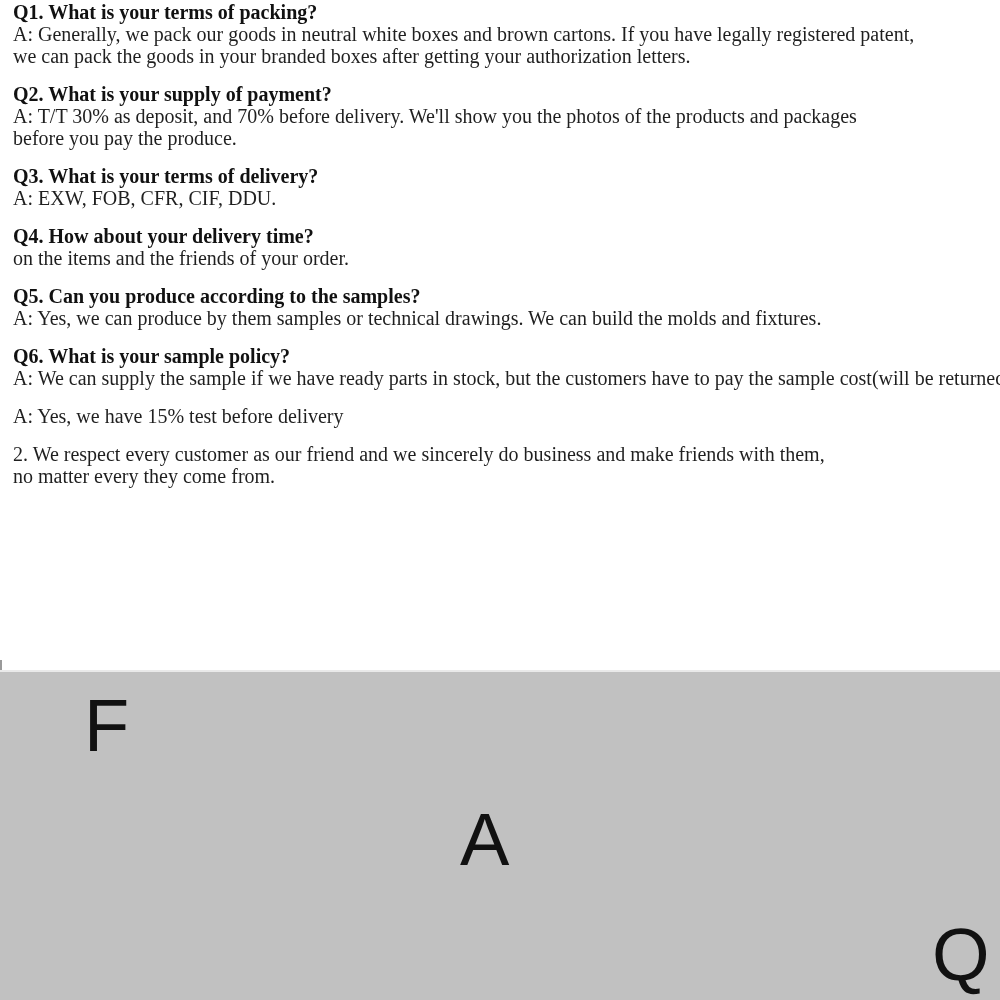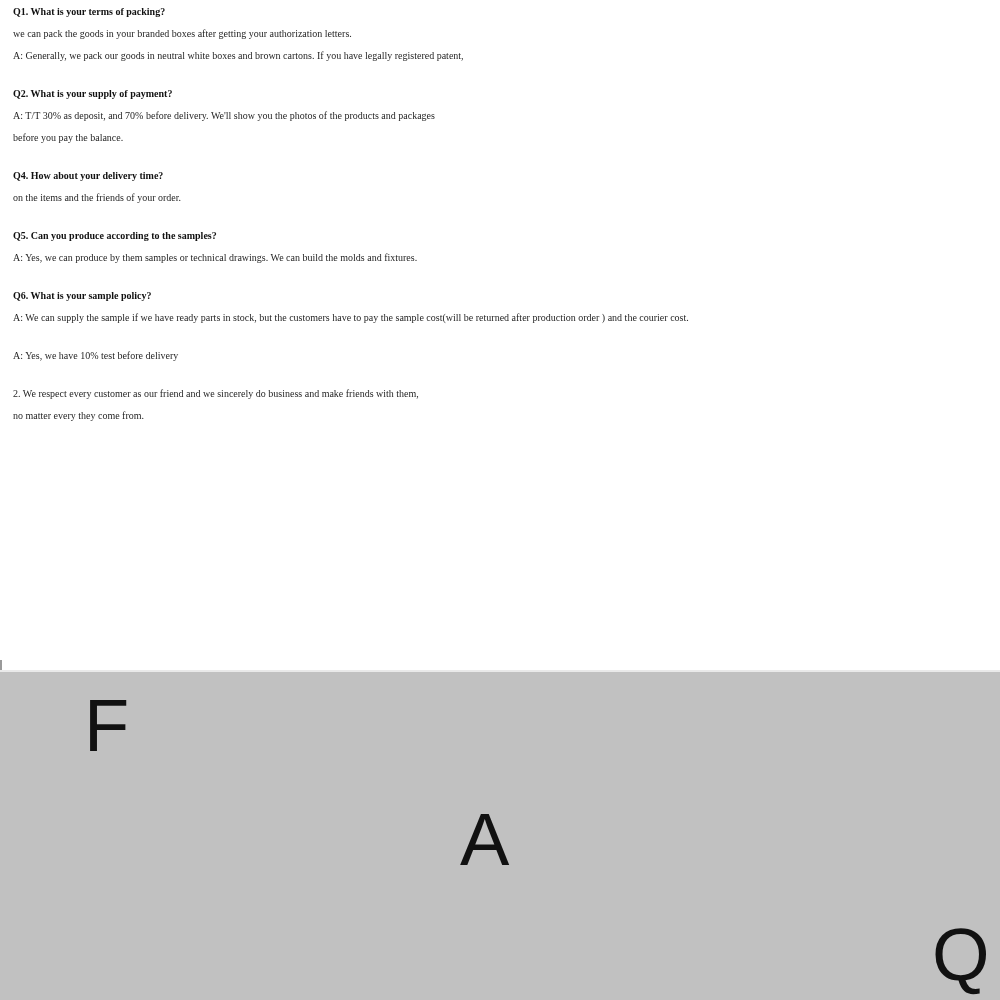--- a/index.html
+++ b/index.html
@@ -13,21 +13,21 @@
   }
 
   .doc {
     position: absolute;
     top: 0; left: 0;
     width: 1000px;
     height: 738px;
     background: #ffffff;
     padding: 1px 4px 0 13px;
     color: #1f1f1f;
-    font-size: 10px;
+    font-size: 20px;
     overflow: hidden;
   }
 
   .faq-block { margin-bottom: 16px; }
   .faq-q {
     font-weight: bold;
     color: #111111;
     line-height: 22px;
     white-space: nowrap;
   }
@@ -73,48 +73,52 @@
 </style>
 </head>
 <body>
 
 <div class="page">
 
   <div class="doc">
 
     <div class="faq-block">
       <div class="faq-q">Q1. What is your terms of packing?</div>
+      <div class="faq-a-line">A: Generally, we pack our goods in neutral white boxes and brown cartons. If you have legally registered patent,</div>
       <div class="faq-a-line">we can pack the goods in your branded boxes after getting your authorization letters.</div>
-      <div class="faq-a-line">A: Generally, we pack our goods in neutral white boxes and brown cartons. If you have legally registered patent,</div>
     </div>
 
     <div class="faq-block">
       <div class="faq-q">Q2. What is your supply of payment?</div>
       <div class="faq-a-line">A: T/T 30% as deposit, and 70% before delivery. We'll show you the photos of the products and packages</div>
-      <div class="faq-a-line">before you pay the balance.</div>
+      <div class="faq-a-line">before you pay the produce.</div>
     </div>
 
+    <div class="faq-block">
+      <div class="faq-q">Q3. What is your terms of delivery?</div>
+      <div class="faq-a-line">A: EXW, FOB, CFR, CIF, DDU.</div>
+    </div>
 
     <div class="faq-block">
       <div class="faq-q">Q4. How about your delivery time?</div>
       <div class="faq-a-line">on the items and the friends of your order.</div>
     </div>
 
     <div class="faq-block">
       <div class="faq-q">Q5. Can you produce according to the samples?</div>
       <div class="faq-a-line">A: Yes, we can produce by them samples or technical drawings. We can build the molds and fixtures.</div>
     </div>
 
     <div class="faq-block">
       <div class="faq-q">Q6. What is your sample policy?</div>
       <div class="faq-a-line">A: We can supply the sample if we have ready parts in stock, but the customers have to pay the sample cost(will be returned after production order ) and the courier cost.</div>
     </div>
 
     <div class="faq-block">
-      <div class="faq-a-line">A: Yes, we have 10% test before delivery</div>
+      <div class="faq-a-line">A: Yes, we have 15% test before delivery</div>
     </div>
 
     <div class="faq-block">
       <div class="faq-a-line">2. We respect every customer as our friend and we sincerely do business and make friends with them,</div>
       <div class="faq-a-line">no matter every they come from.</div>
     </div>
 
   </div>
 
   <div class="edge-tick"></div>

